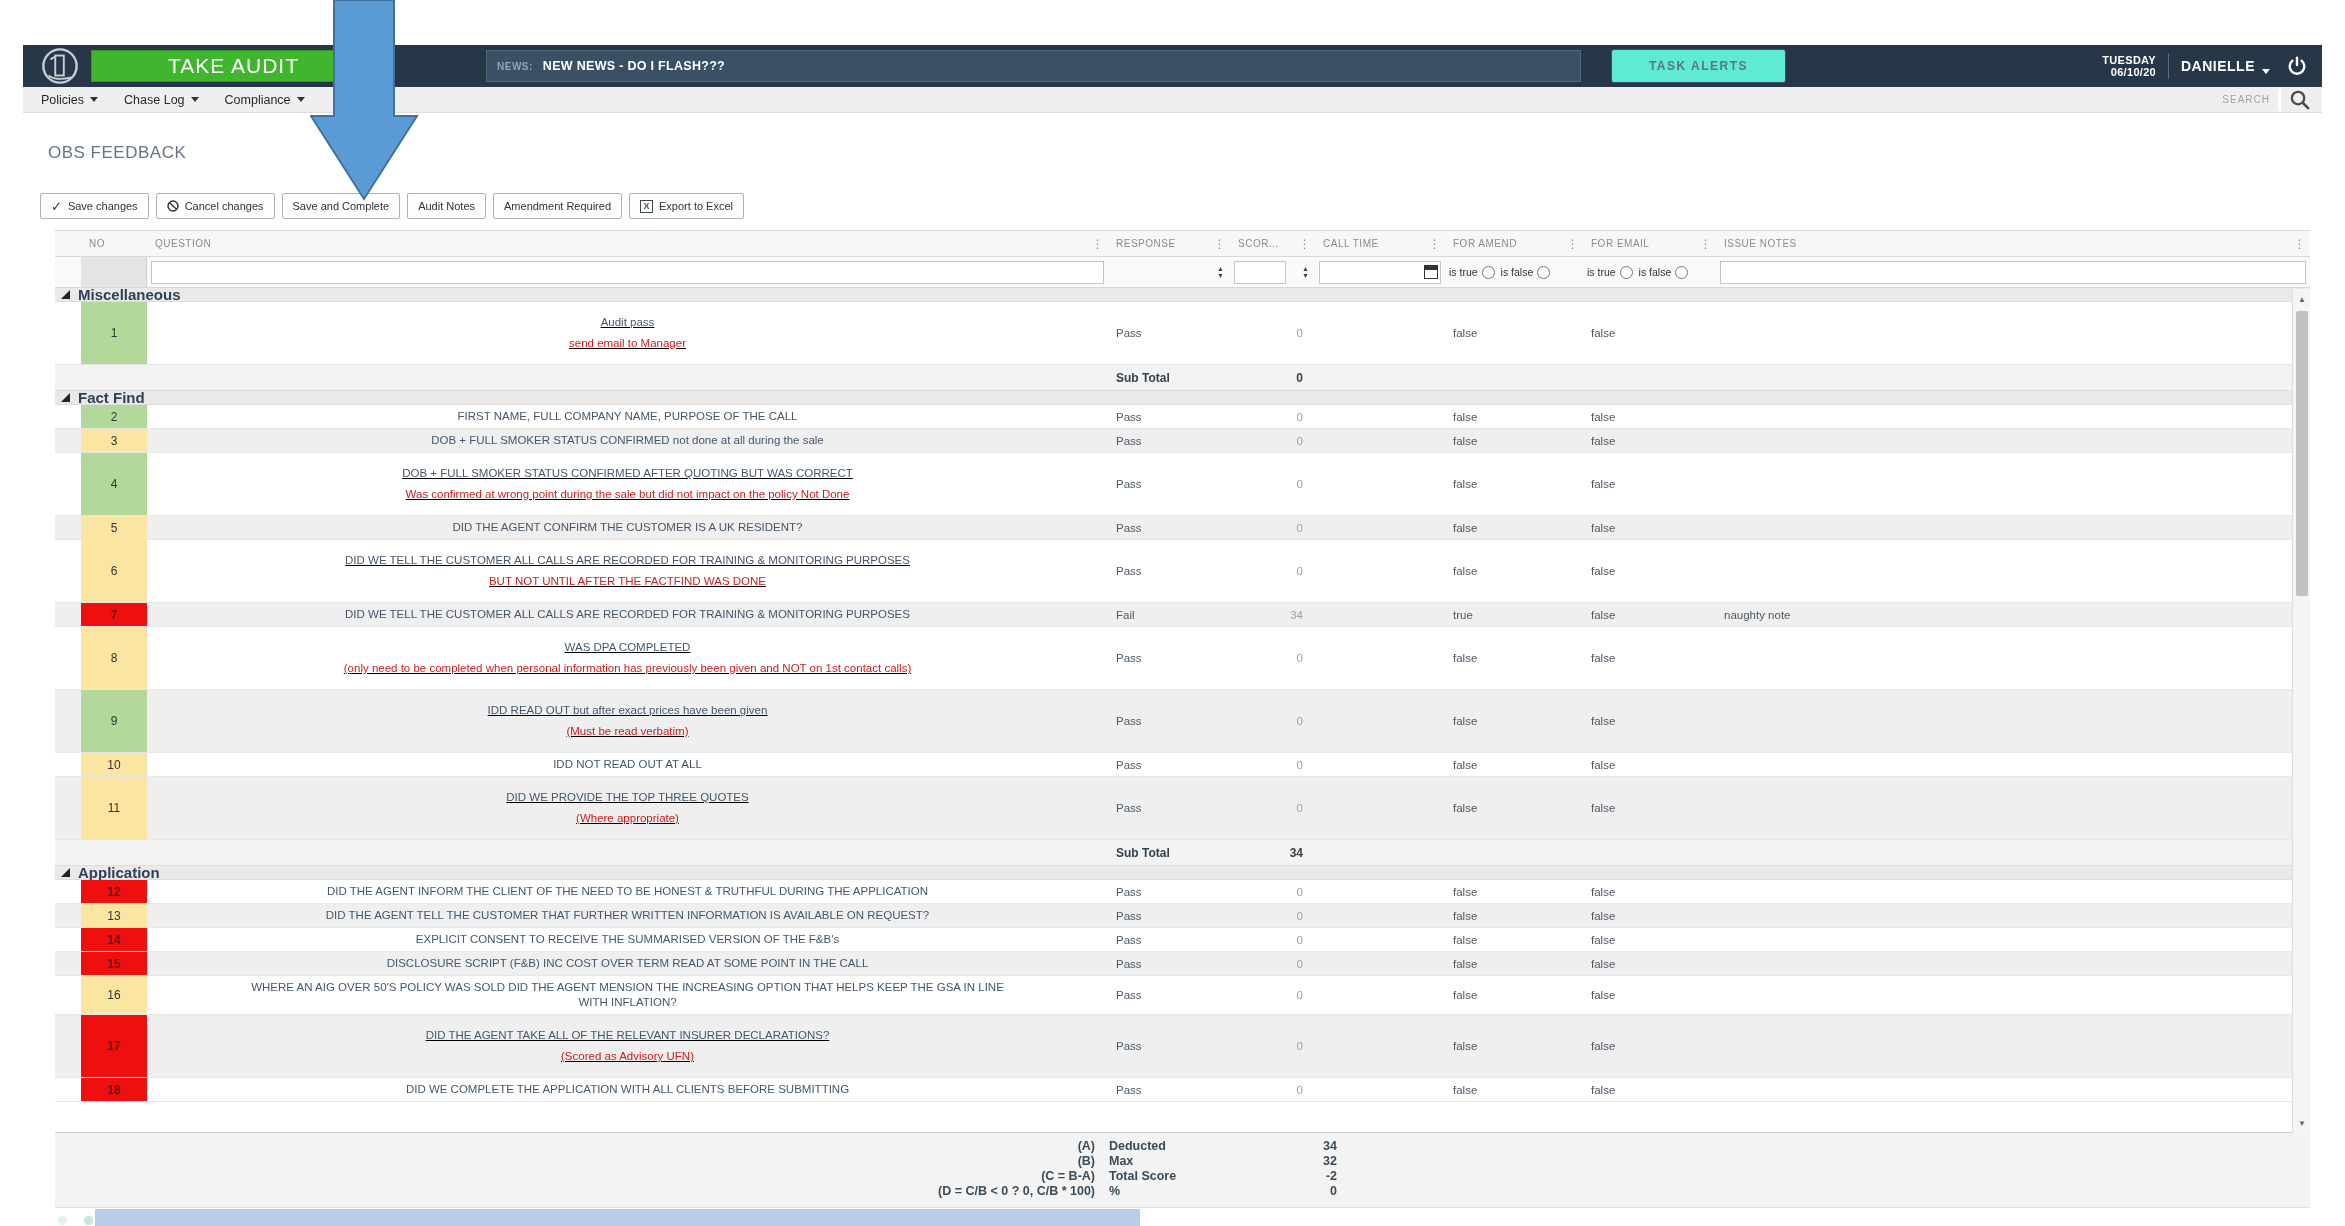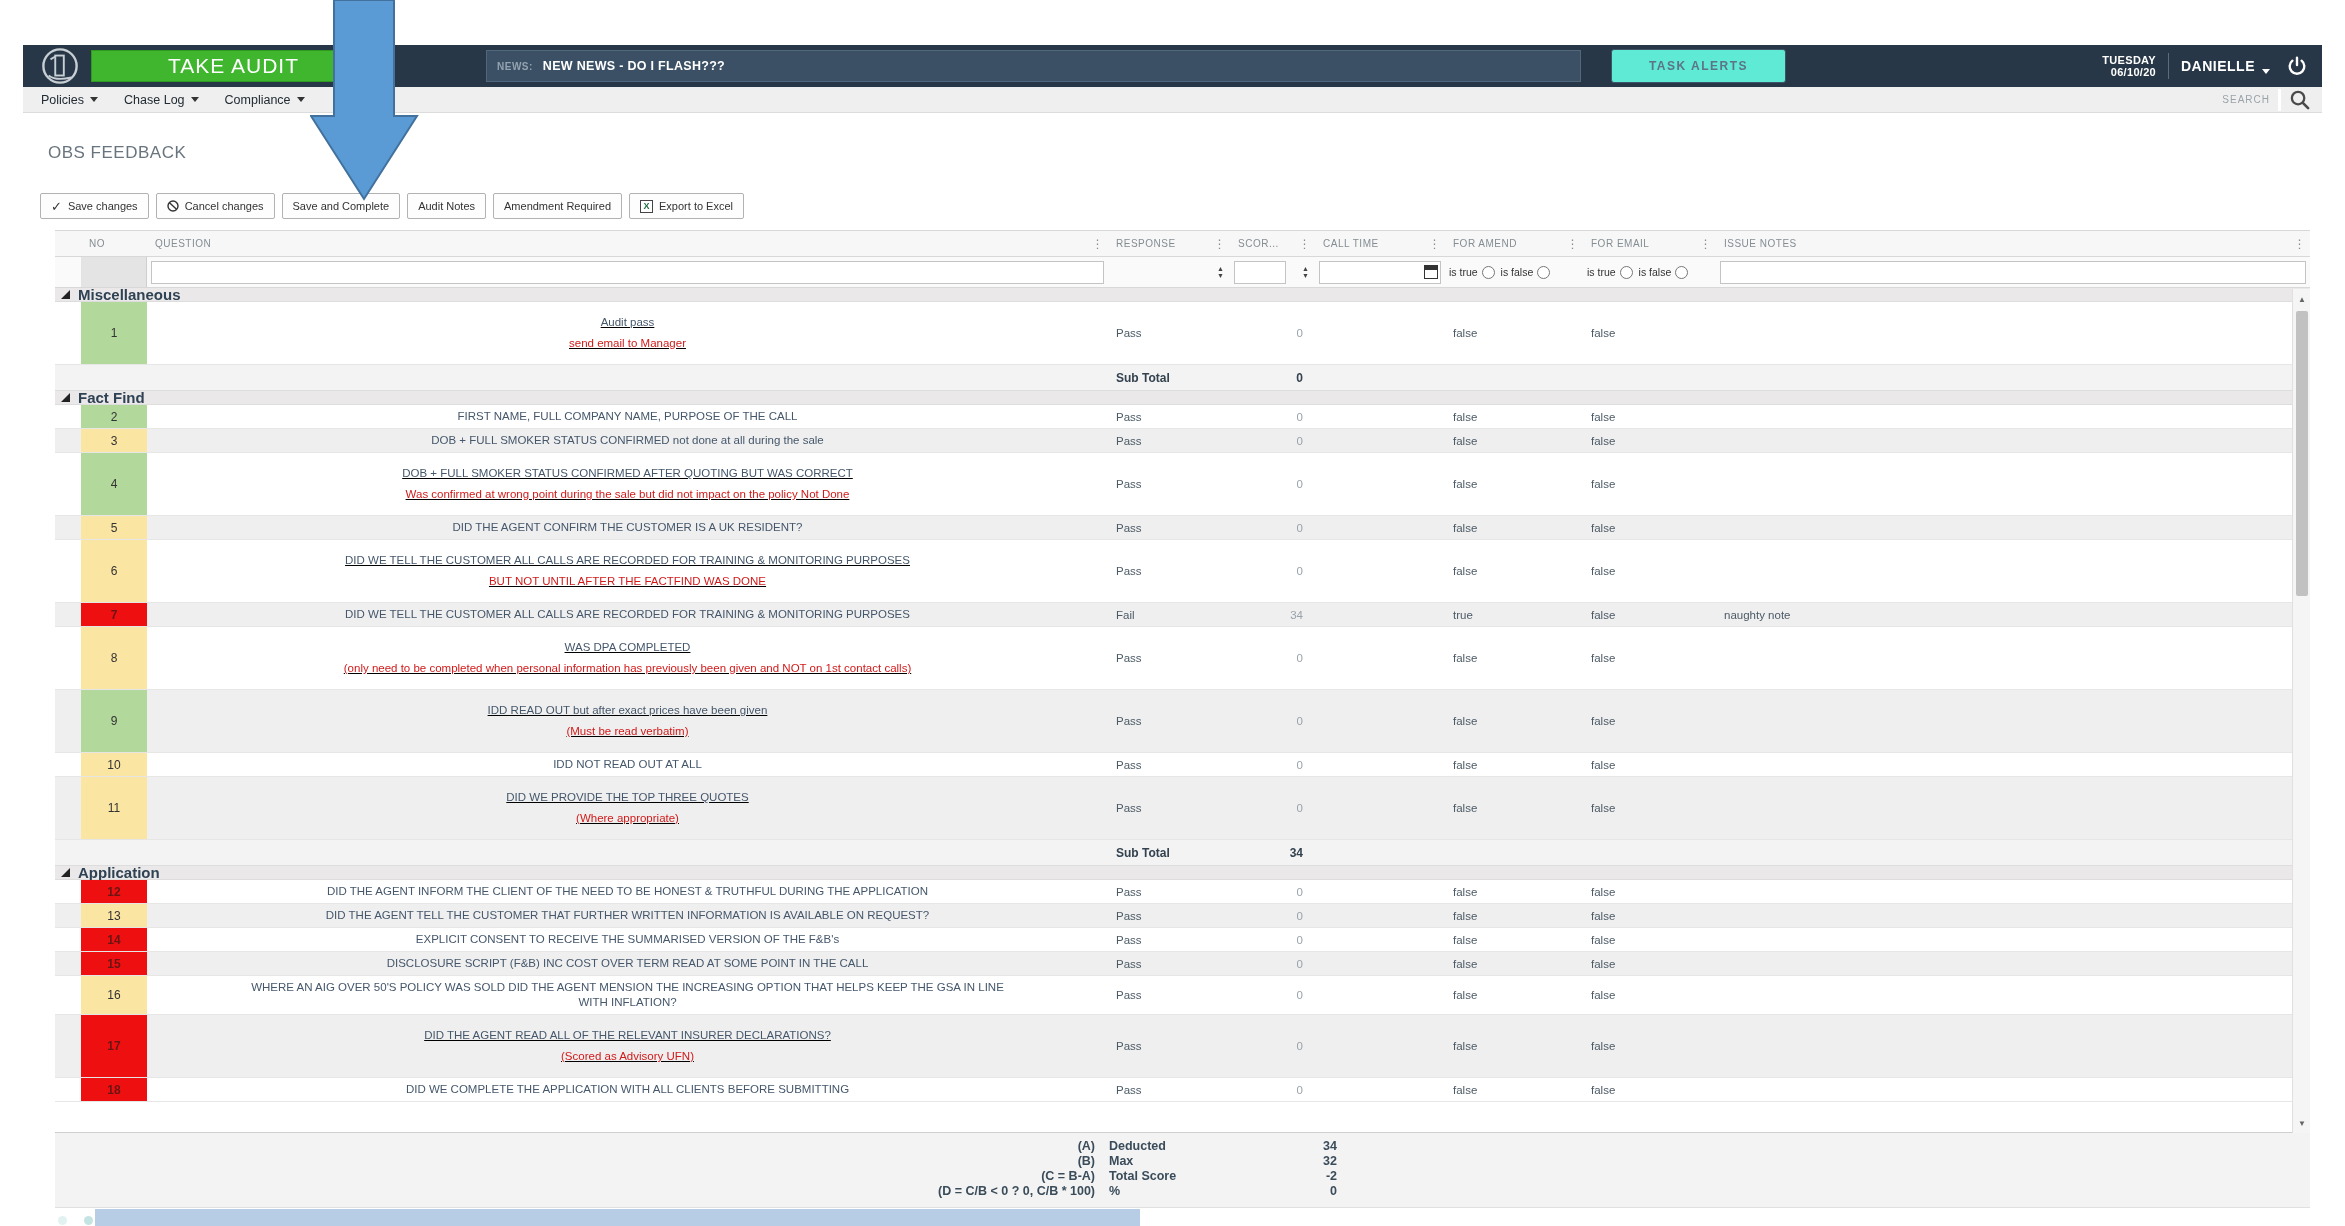--- a/index.html
+++ b/index.html
@@ -567,21 +567,21 @@
               <div class="c w-call vcell"></div>
               <div class="c w-amend vcell">false</div>
               <div class="c w-email vcell">false</div>
               <div class="c w-issue vcell"></div>
             </div>
             <div class="grow r alt two">
               <div class="c w-gut"></div>
               <div class="c w-no no-cell-b nc-red">17</div>
               <div class="c w-q qcell">
                 <div class="qin">
-                  <div class="q1">DID THE AGENT READ ALL OF THE RELEVANT INSURER DECLARATIONS?</div>
+                  <div class="q1">DID THE AGENT TAKE ALL OF THE RELEVANT INSURER DECLARATIONS?</div>
                   <div class="q2">(Scored as Advisory UFN)</div>
                 </div>
               </div>
               <div class="c w-resp vcell">Pass</div>
               <div class="c w-score vcell score-cell">0</div>
               <div class="c w-call vcell"></div>
               <div class="c w-amend vcell">false</div>
               <div class="c w-email vcell">false</div>
               <div class="c w-issue vcell"></div>
             </div>

